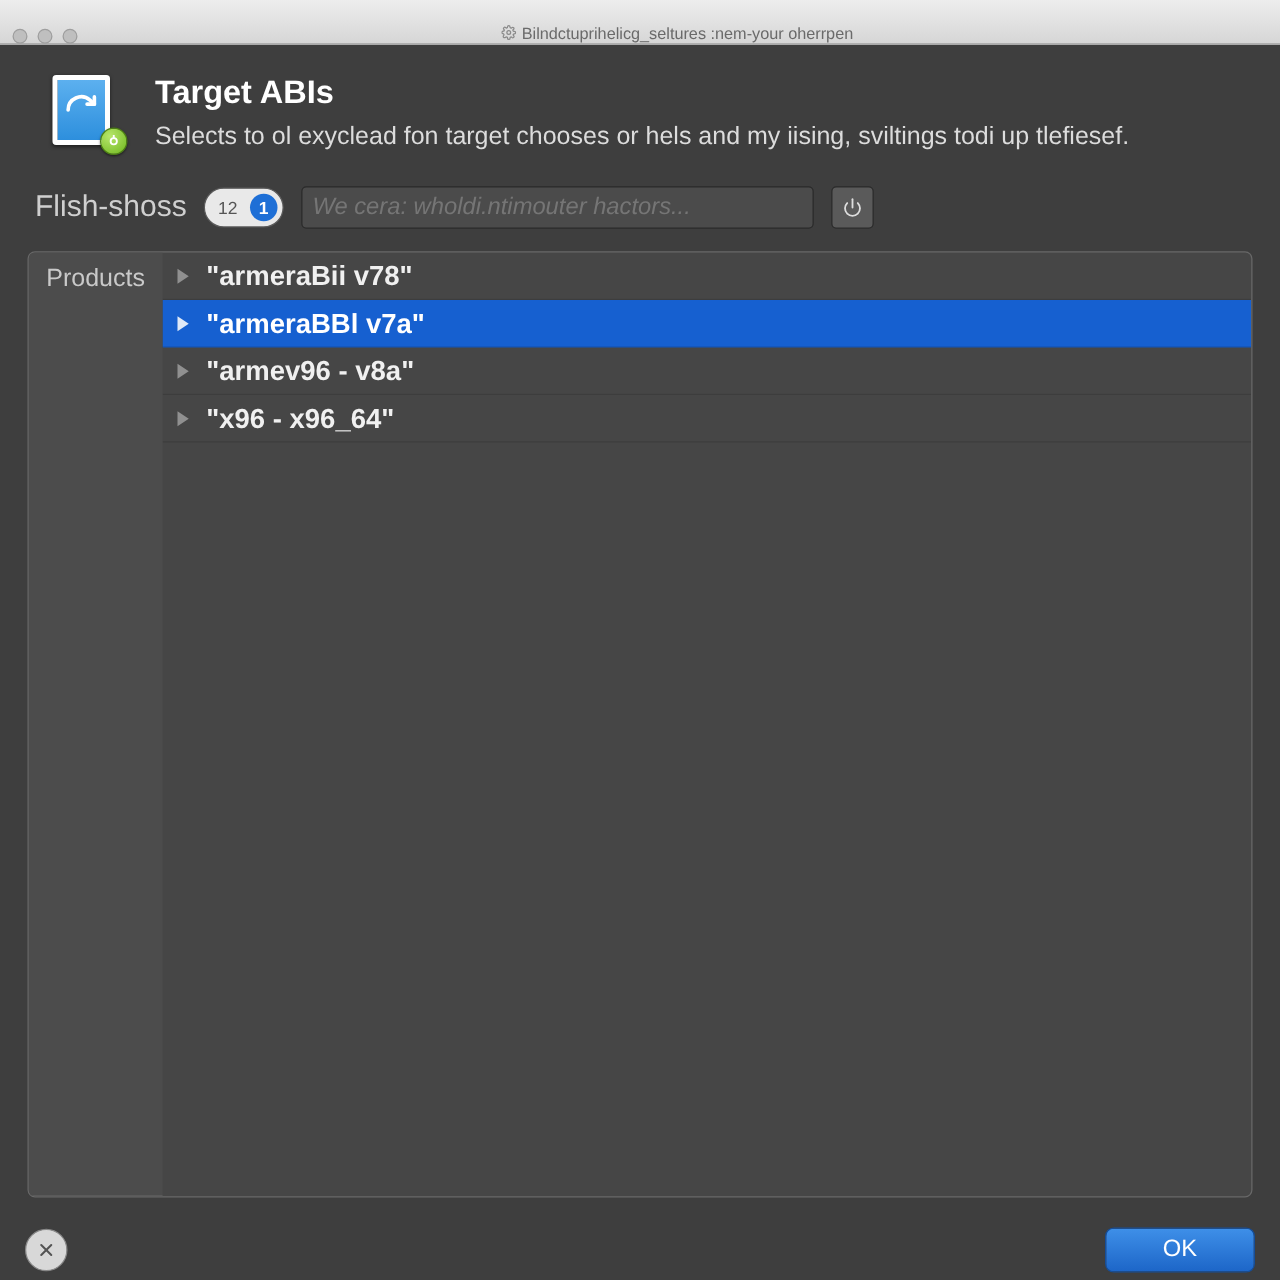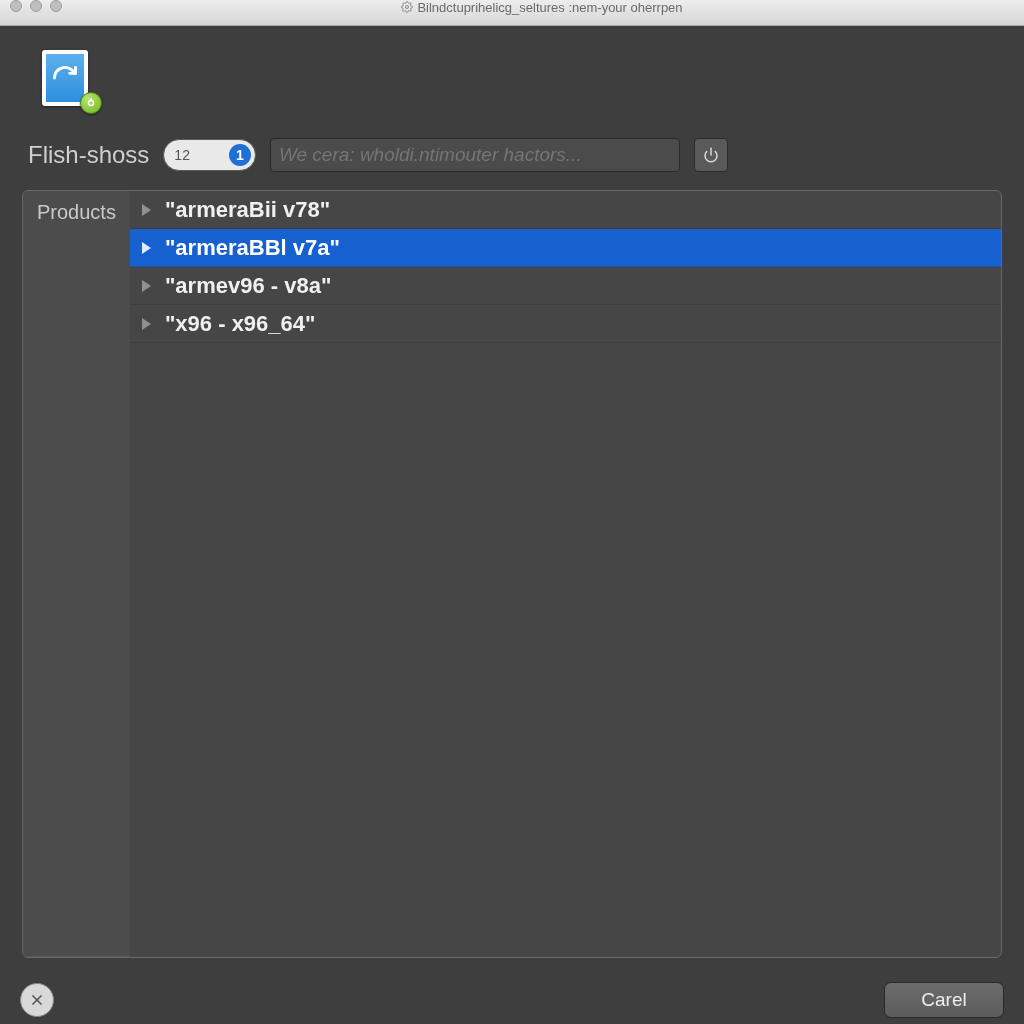--- a/index.html
+++ b/index.html
@@ -1,38 +1,38 @@
 <!DOCTYPE html>
 <html><head>
 <meta charset="utf-8">
 <style>
   * { box-sizing: border-box; margin: 0; padding: 0; }
   html, body { width: 1024px; height: 1024px; overflow: hidden; font-family: -apple-system, "Helvetica Neue", Arial, sans-serif; }
   body { background: #3e3e3e; color: #d8d8d8; display: flex; flex-direction: column; }
 
   
-  .titlebar { height: 26px; background: linear-gradient(#ededed,#d6d6d6); border-bottom:1px solid #aaa; display:flex; align-items:flex-start; padding:0 10px; gap:8px; }
+  .titlebar { height: 36px; background: linear-gradient(#ededed,#d6d6d6); border-bottom:1px solid #aaa; display:flex; align-items:flex-end; padding:0 10px; gap:8px; }
   .traffic { display:flex; gap:8px; }
   .tlight { width:12px; height:12px; border-radius:50%; background:#bfbfbf; border:1px solid #9e9e9e; }
   .titlebar-title { flex:1; text-align:center; font-size:13px; color:#6a6a6a; font-family: Arial, sans-serif; }
   .titlebar-title .gear { display:inline-block; vertical-align:middle; margin-right:4px; color:#8a8a8a; }
 
   
   .header { display:flex; padding:22px 28px 14px 36px; gap:24px; }
   .app-icon { width:64px; height:64px; position:relative; flex:0 0 auto; }
   .app-icon .sheet { position:absolute; left:6px; top:2px; width:46px; height:56px; background:linear-gradient(#5cb0ef,#2d8fdd); border-radius:3px; border:4px solid #fff; box-shadow:0 1px 3px rgba(0,0,0,.5); display:flex; align-items:center; justify-content:center; }
   .app-icon .sheet svg { width:28px; height:28px; }
   .app-icon .badge { position:absolute; right:-2px; bottom:-2px; width:22px; height:22px; border-radius:50%; background:radial-gradient(circle at 35% 30%, #b7e66b, #6fb71e); border:1px solid #4c7f13; box-shadow:0 1px 2px rgba(0,0,0,.5); display:flex; align-items:center; justify-content:center; color:#fff; font-size:13px; font-weight:bold; }
   .header-text h1 { font-size:26px; font-weight:700; color:#fff; margin-bottom:6px; }
   .header-text p { font-size:20px; color:#dcdcdc; line-height:1.4; max-width:820px; }
 
   
   .filter-row { display:flex; align-items:center; padding:12px 28px 18px 28px; gap:14px; }
   .filter-label { font-size:24px; color:#cfcfcf; }
-  .seg { display:flex; height:32px; border-radius:16px; background:#e9e9e9; border:1px solid #5a5a5a; overflow:hidden;gap:29px; }
+  .seg { display:flex; height:32px; border-radius:16px; background:#e9e9e9; border:1px solid #5a5a5a; overflow:hidden; }
   .seg span { display:flex; align-items:center; justify-content:center; padding:0 10px; font-size:14px; color:#555; }
   .seg .selected { background:#1e6fd6; color:#fff; border-radius:50%; width:22px; height:22px; margin:4px 4px 4px 0; padding:0; font-weight:bold; }
   .search-wrap { flex:0 0 auto; display:flex; align-items:center; height:34px; background:#4b4b4b; border:1px solid #2a2a2a; border-radius:4px; padding:0 8px; width:410px; }
   .search-wrap input { flex:1; background:transparent; border:none; outline:none; color:#bdbdbd; font-size:19px; font-style:italic; }
   .power-btn { width:34px; height:34px; background:#5a5a5a; border:1px solid #2a2a2a; border-radius:4px; display:flex; align-items:center; justify-content:center; color:#ddd; }
 
   
   .panel { flex:1; margin:0 22px 14px 22px; border:1px solid #686868; border-radius:6px; background:#464646; display:flex; overflow:hidden; }
   .panel-head { padding:10px 14px; font-size:20px; color:#c9c9c9; border-bottom:1px solid #5a5a5a; background:#4c4c4c; }
   .list { flex:1; overflow:auto; }
@@ -78,20 +78,24 @@
           <polyline points="21 3 21 8 16 8"></polyline>
         </svg>
     </div>
     <div class="badge">
       <svg width="12" height="12" viewBox="0 0 24 24" fill="none" stroke="#fff" stroke-width="3">
           <circle cx="12" cy="12" r="5"></circle>
           <line x1="12" y1="2" x2="12" y2="7"></line>
         </svg>
     </div>
   </div>
+  <div class="header-text">
+    <h1>Target ABIs</h1>
+    <p>Selects to ol exyclead fon target chooses or hels and my iising, sviltings todi up tlefiesef.</p>
+  </div>
 </div>
 
 <div class="filter-row">
   <div class="filter-label">Flish-shoss</div>
   <div class="seg">
     <span>12</span>
     <span class="selected">1</span>
   </div>
   <div class="search-wrap">
     <input type="text" placeholder="We cera: wholdi.ntimouter hactors..." style="">
@@ -127,14 +131,14 @@
 </div>
 
 <div class="footer">
   <div class="help-btn">
     <svg width="16" height="16" viewBox="0 0 24 24" fill="none" stroke="currentColor" stroke-width="2.5" stroke-linecap="round">
         <line x1="6" y1="6" x2="18" y2="18"></line>
         <line x1="18" y1="6" x2="6" y2="18"></line>
       </svg>
   </div>
   <div class="spacer"></div>
-  <div class="btn secondary">Carel</div>
+  <div class="btn primary">OK</div>
 </div>
 
 </body></html>

